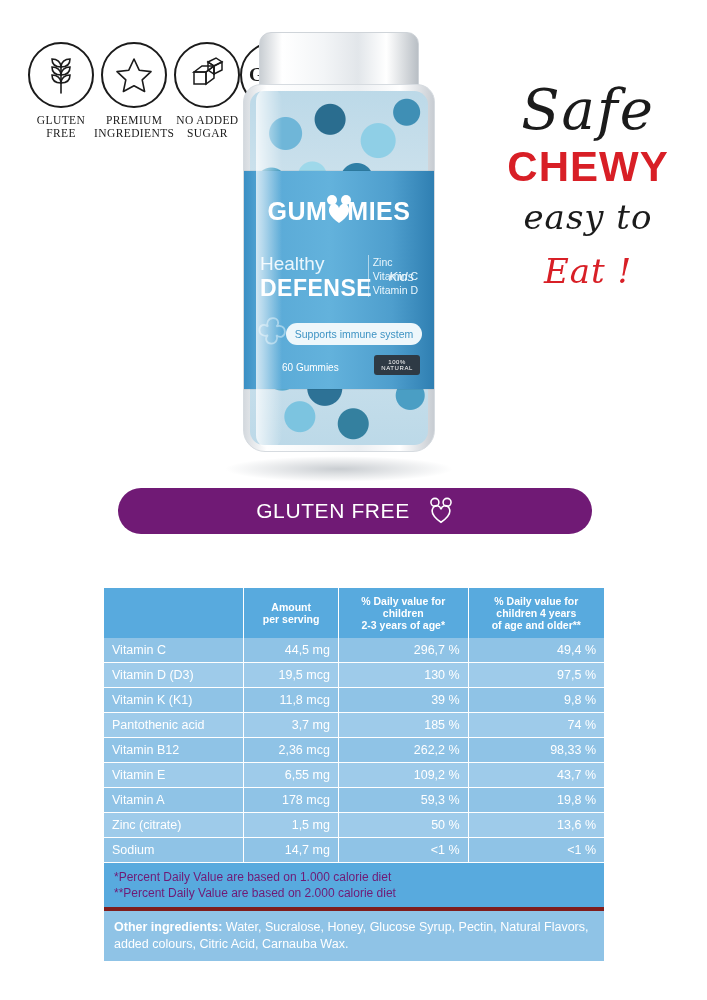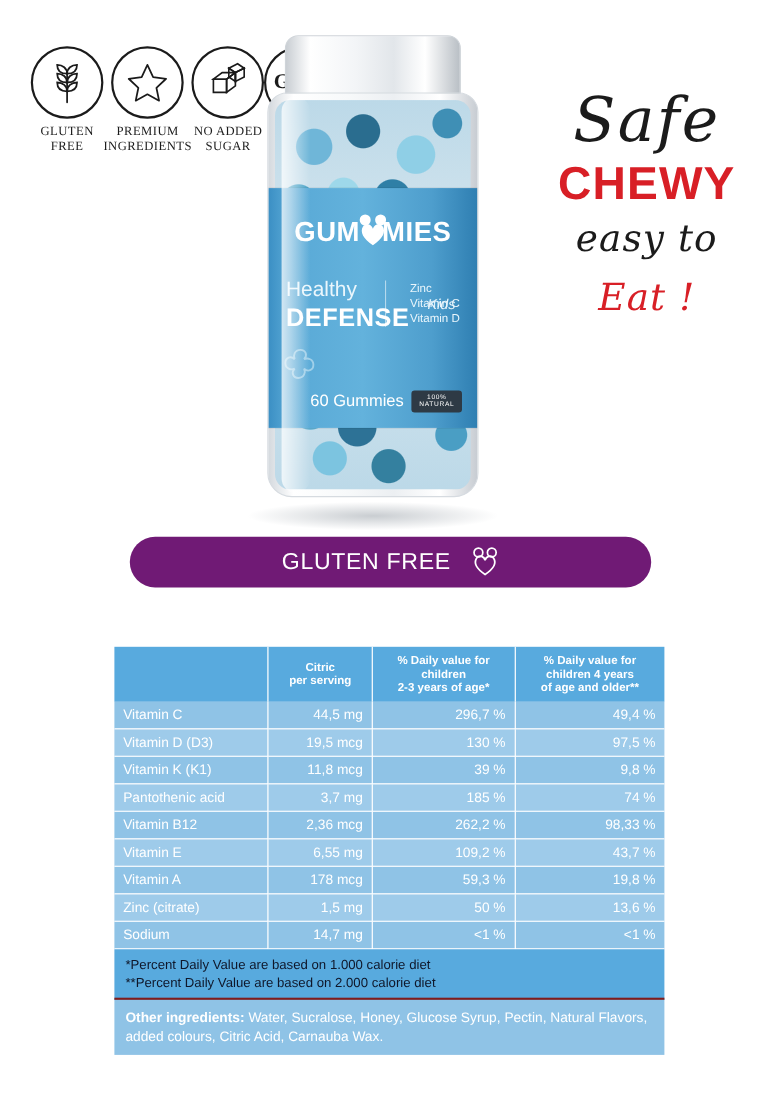--- a/index.html
+++ b/index.html
@@ -98,28 +98,28 @@
   }
   .heart-mark {
     position: absolute; left: 50%; top: 22px; transform: translateX(-50%);
   }
   .prod-left { position: absolute; left: 16px; top: 82px; }
   .prod-healthy { font-size: 19px; font-weight: 400; color: #eaf6fc; }
   .prod-defense { font-size: 23px; font-weight: 700; color: #fff; letter-spacing: .5px; }
   .prod-right {
     position: absolute; right: 16px; top: 84px; text-align: left;
     font-size: 10.5px; line-height: 14px; color: #eaf6fc;
-    border-left: 1px solid rgba(255,255,255,.55); padding-left: 22px;
+    border-left: 1px solid rgba(255,255,255,.55); padding-left: 4px;
   }
   .strip {
     position: absolute; left: 42px; right: 12px; top: 152px; height: 22px;
     background: #eef7fb; border-radius: 11px;
     color: #3e93c3; font-size: 10.5px; text-align: center; line-height: 22px;
   }
-  .count { position: absolute; left: 38px; bottom: 16px; font-size: 15px; color:#fff; }
+  .count { position: absolute; left: 38px; bottom: 16px; font-size: 10px; color:#fff; }
   .natural-chip {
     position: absolute; right: 14px; bottom: 14px;
     background: #2e3a45; color:#fff; font-size: 6px; letter-spacing: .6px;
     padding: 4px 7px; border-radius: 3px; text-align:center;
   }
   .flower {
     position: absolute; left: 12px; top: 142px; width: 34px; height: 34px; opacity: .55;
   }
   .bottle-gloss{
     position:absolute; left:60px; top:70px; width:26px; height:360px;
@@ -167,22 +167,22 @@
     font-size: 12.5px; padding: 5px 8px; border-right: 1px solid #fff; border-bottom: 1px solid #fff;
   }
   tbody td:last-child { border-right: none; }
   tbody tr td:nth-child(1) { text-align: left; }
   tbody tr td:nth-child(2),
   tbody tr td:nth-child(3),
   tbody tr td:nth-child(4) { text-align: right; }
   tbody tr:nth-child(odd) td { background: #8fc3e6; }
   tbody tr:nth-child(even) td { background: #9ecbea; }
   .footnotes {
-    background: #58aade; color:#0f172a; font-size: 12px; line-height: 16px;
-    padding: 6px 10px; border-bottom: 2px solid #7f1d1d;
+    background: #58aade; color:#701a75; font-size: 12px; line-height: 16px;
+    padding: 6px 10px; border-bottom: 4px solid #7f1d1d;
   }
   .other {
     background: #8fc3e6; color:#fff; font-size: 12.5px; line-height: 17px;
     padding: 8px 10px;
   }
   .other b { font-weight: 700; }
 </style>
 </head>
 <body>
 
@@ -281,20 +281,21 @@
           <div class="prod-healthy">Healthy</div>
           <div class="prod-defense">DEFENSE</div>
         </div>
 
         <div class="prod-right">
           <div>Zinc</div>
           <div>Vitamin C</div>
           <div>Vitamin D</div>
         </div>
 
+        <div class="strip">Supports immune system</div>
 
         <div class="count">60 Gummies</div>
 
         <div class="natural-chip">
           <div>100%</div>
           <div>NATURAL</div>
         </div>
 
       </div>
     </div>
@@ -319,21 +320,21 @@
     </g>
   </svg>
 </div>
 
 <div class="table-wrap">
   <table>
     <thead>
       <tr>
         <th class="blank"></th>
         <th>
-          <div>Citric</div>
+          <div>Amount</div>
           <div>per serving</div>
         </th>
         <th>
           <div>% Daily value for</div>
           <div>children</div>
           <div>2-3 years of age*</div>
         </th>
         <th>
           <div>% Daily value for</div>
           <div>children 4 years</div>

